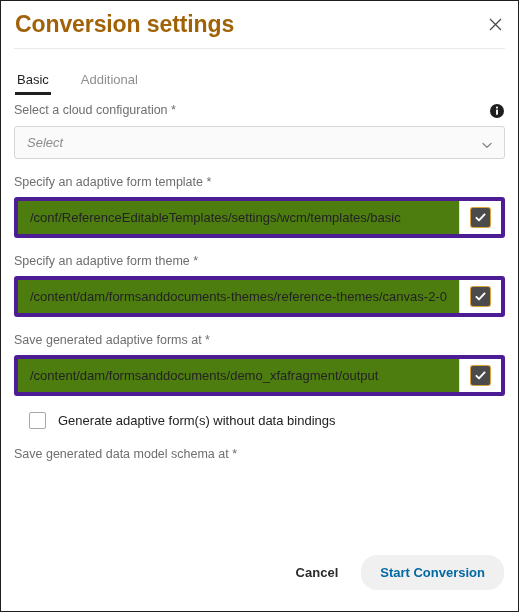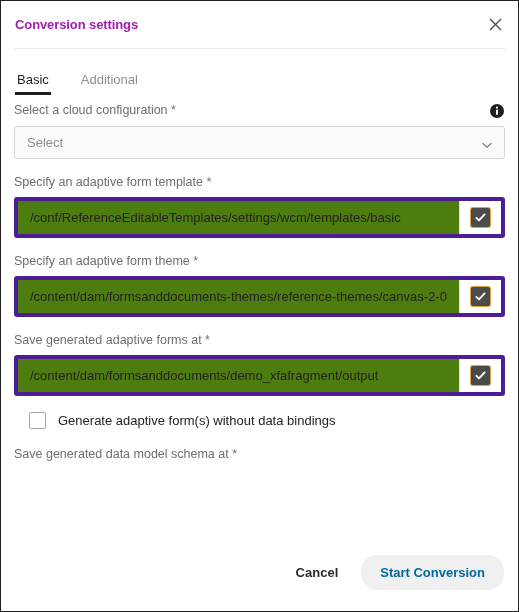--- a/index.html
+++ b/index.html
@@ -24,23 +24,23 @@
 
   
   .dialog-header {
     position: relative;
     height: 47px;
     padding: 0 14px;
     display: flex;
     align-items: center;
   }
   .dialog-title {
-    font-size: 13px;
+    font-size: 23px;
     font-weight: bold;
-    color: #a21caf;
+    color: #a16207;
     letter-spacing: -0.1px;
     line-height: 1;
   }
   .close-btn {
     position: absolute;
     right: 11px;
     top: 11px;
     width: 24px;
     height: 24px;
     display: flex;
@@ -117,20 +117,21 @@
     border: 1px solid #d6d6d6;
     border-radius: 3px;
     display: flex;
     align-items: center;
     padding: 0 30px 0 12px;
     box-sizing: border-box;
     cursor: pointer;
   }
   .select-placeholder {
     font-size: 13px;
+    font-style: italic;
     color: #8d8d8d;
   }
   .chevron {
     position: absolute;
     right: 11px;
     top: 50%;
     transform: translateY(-50%);
     width: 12px;
     height: 12px;
   }

